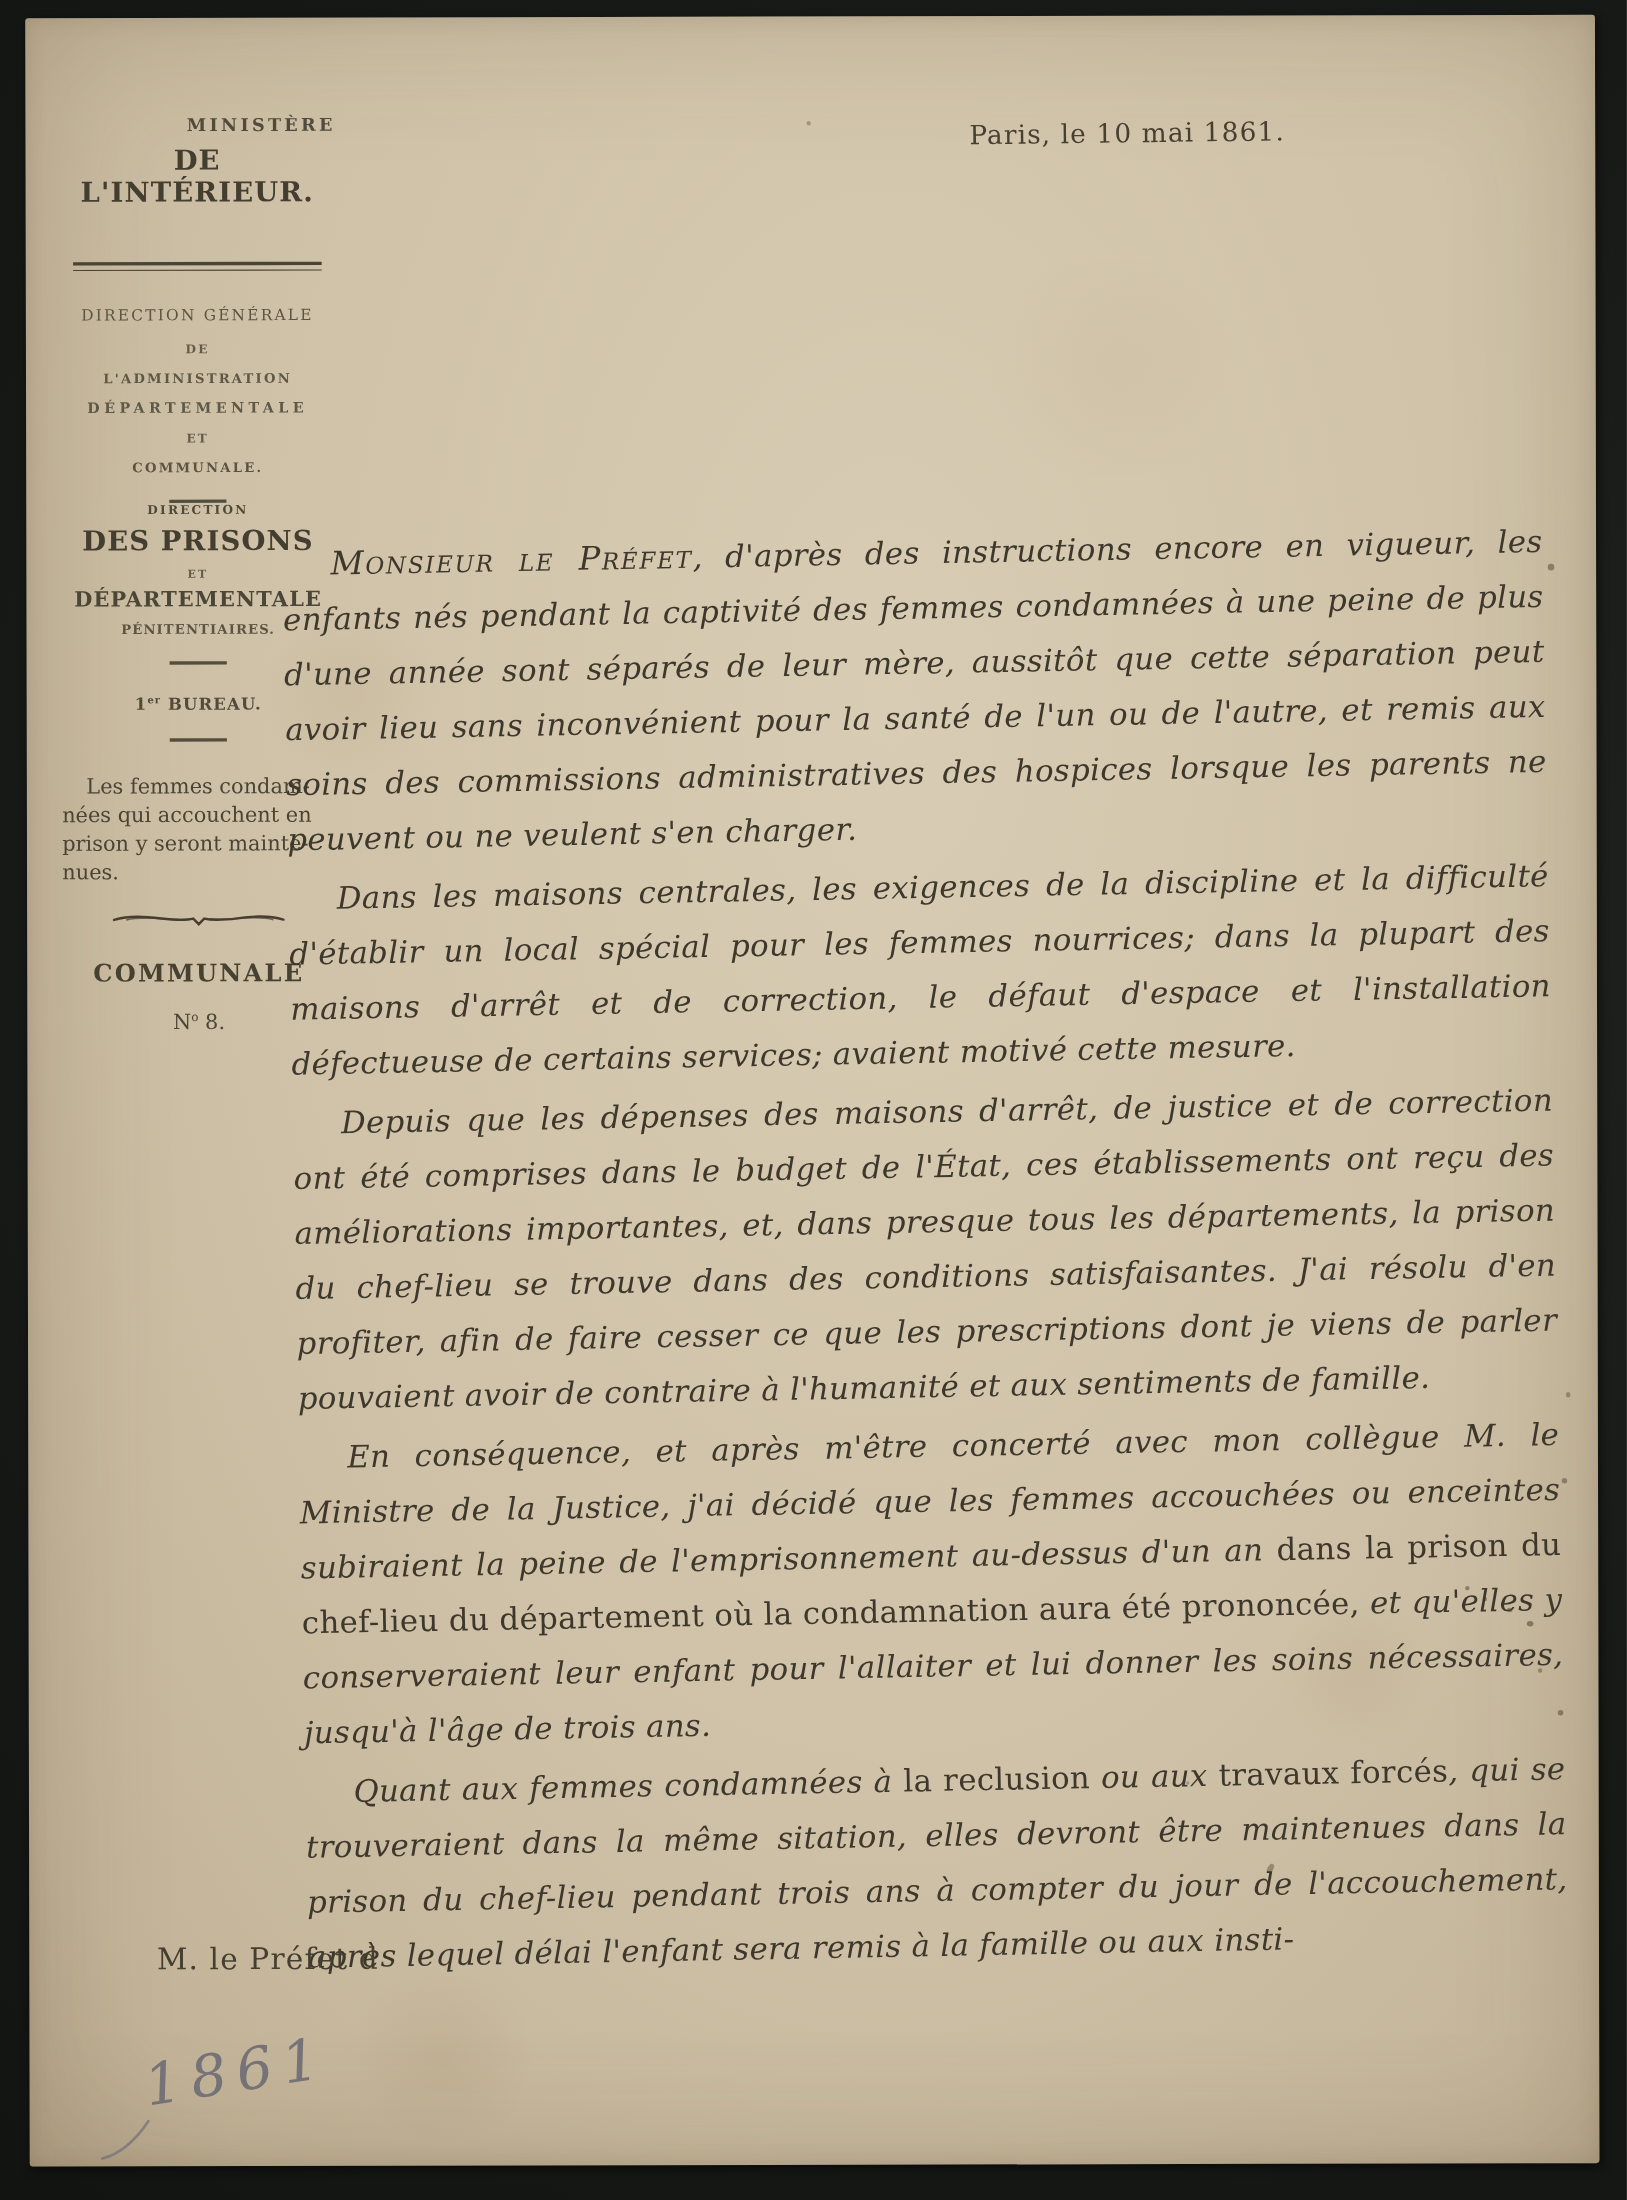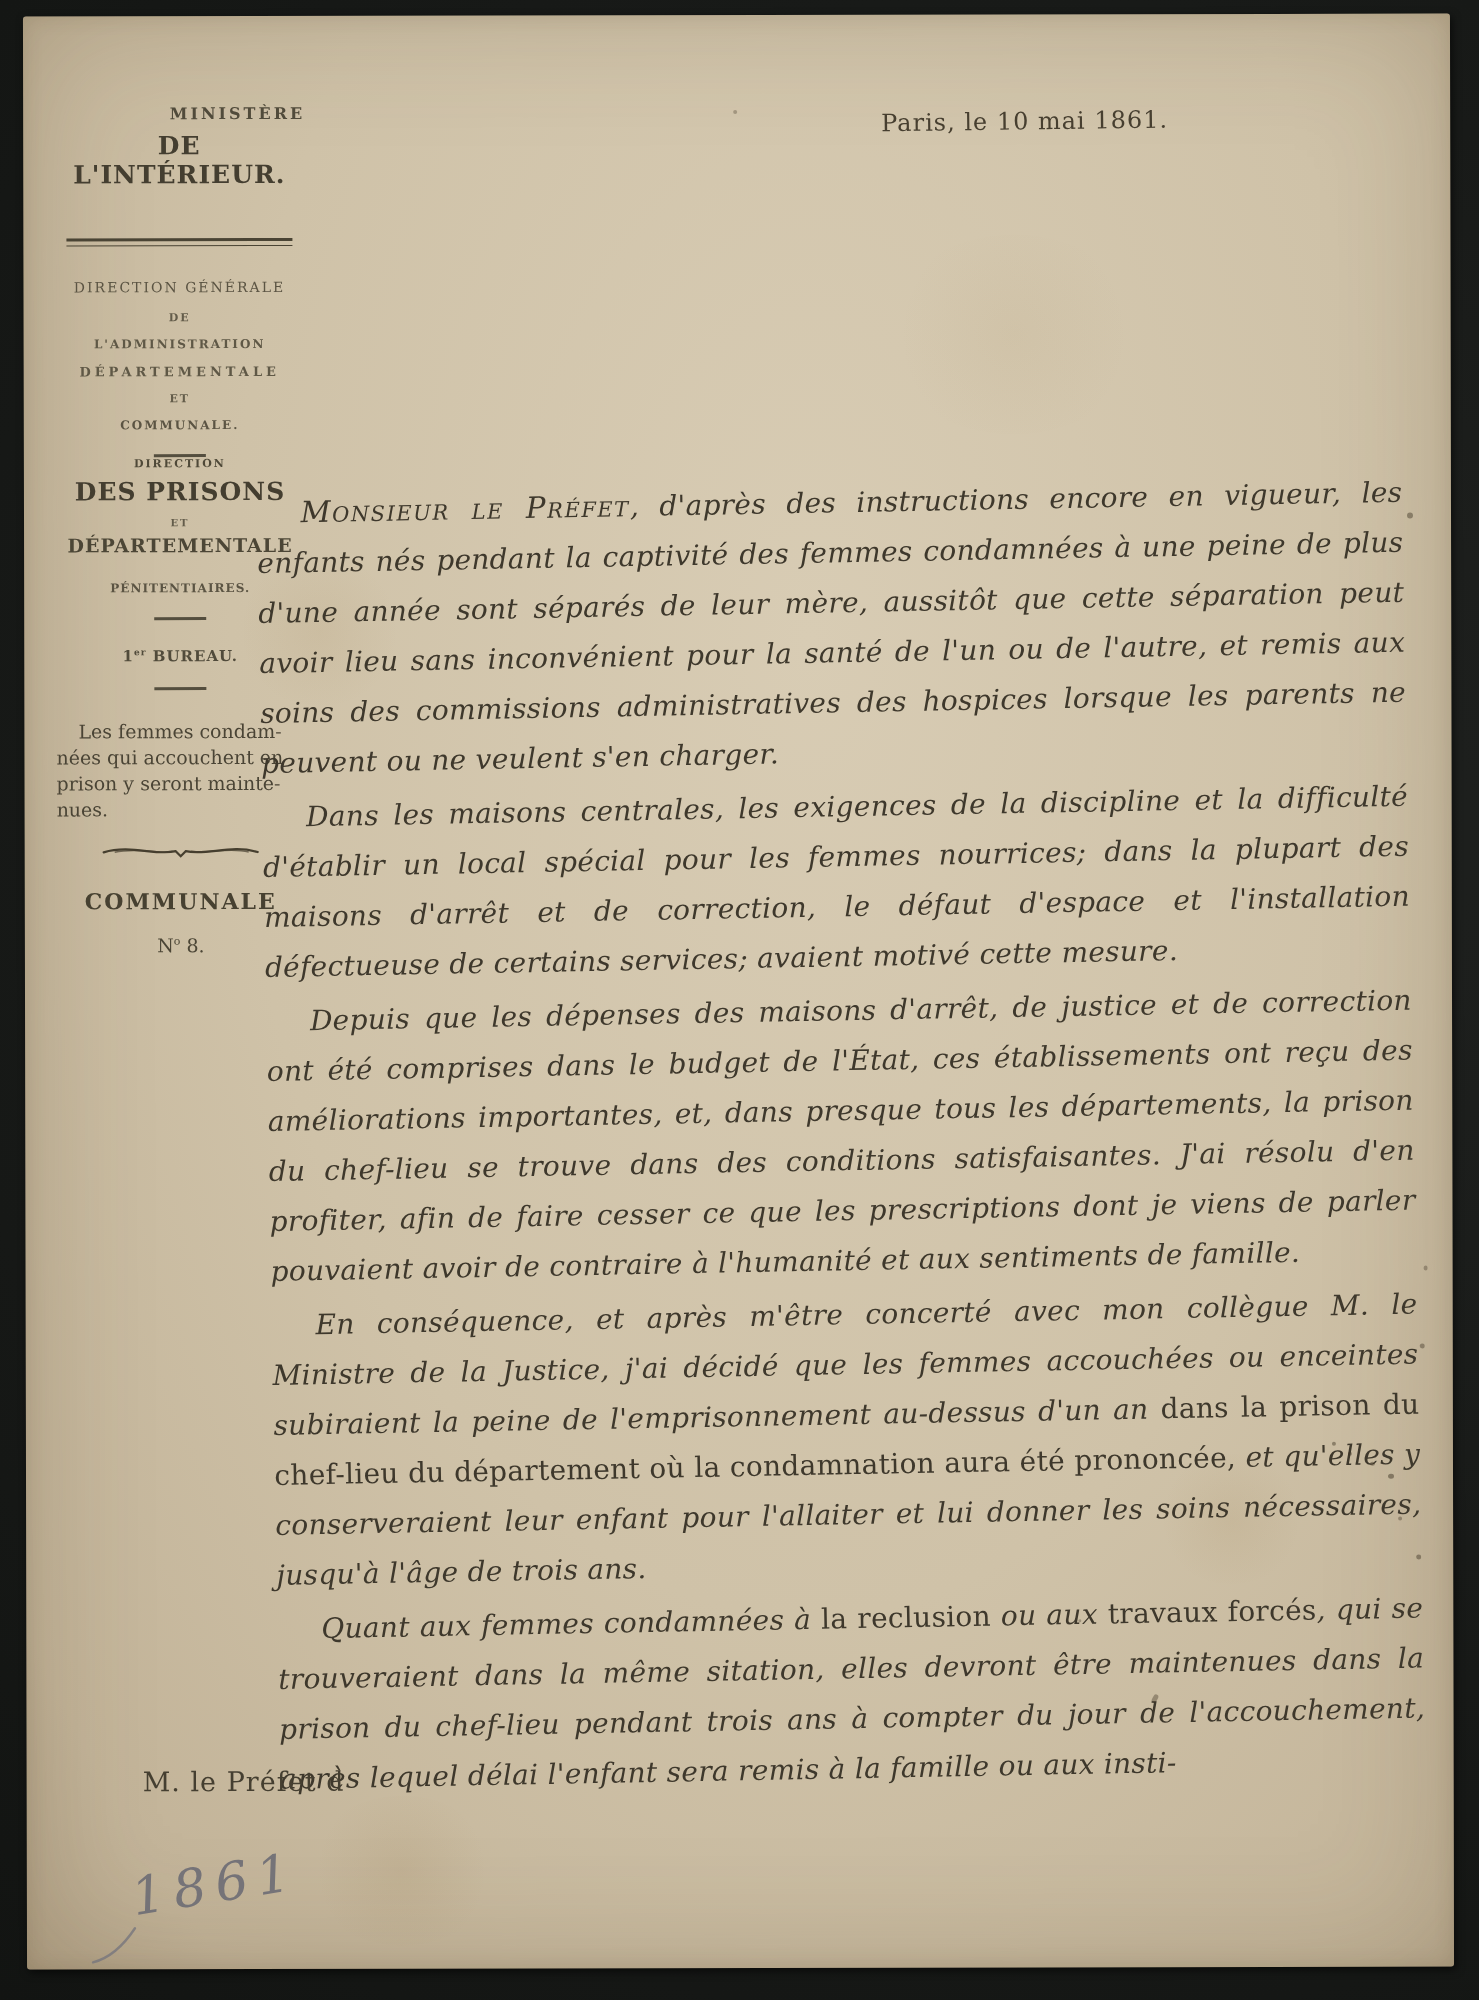--- a/index.html
+++ b/index.html
@@ -29,21 +29,21 @@
   .lh-de{margin-top:16px;font-size:11px;font-weight:bold;letter-spacing:2px;color:#635c4a;}
   .lh-admin{margin-top:13px;font-size:12px;font-weight:bold;letter-spacing:2px;color:#5f5846;}
   .lh-dept{margin-top:13px;font-size:13px;font-weight:bold;letter-spacing:4px;color:#5f5846;}
   .lh-et{margin-top:13px;font-size:11px;font-weight:bold;letter-spacing:2px;color:#635c4a;}
   .lh-comm{margin-top:13px;font-size:12px;font-weight:bold;letter-spacing:2px;color:#5b5443;}
   .rule-small{width:52px;margin:22px auto 0;border-top:3px solid #544e3e;}
   .lh-dir{font-size:11px;font-weight:bold;letter-spacing:2px;color:#4f4938;}
   .lh-prisons{margin-top:7px;font-size:25px;font-weight:bold;letter-spacing:1px;color:#443e30;}
   .lh-et2{margin-top:11px;font-size:10px;font-weight:bold;letter-spacing:2px;color:#635c4a;}
   .lh-etab{margin-top:6px;font-size:19px;font-weight:bold;letter-spacing:1px;color:#4c4636;}
-  .lh-penit{margin-top:25px;font-size:12px;font-weight:bold;letter-spacing:1px;color:#5b5443;}
+  .lh-penit{margin-top:9px;font-size:12px;font-weight:bold;letter-spacing:1px;color:#5b5443;}
   .lh-bureau{margin-top:27px;font-size:15px;font-weight:bold;letter-spacing:1px;color:#514b3b;}
   .lh-bureau sup{font-size:9px;}
   .lh-abstract{
     margin-top:28px;font-size:19px;line-height:26px;text-align:left;color:#4a4435;
     white-space:pre-line;text-indent:22px;padding-left:2px;
   }
   .lh-swash{margin-top:20px;}
   .lh-circ{margin-top:24px;font-size:22px;font-weight:bold;letter-spacing:2px;color:#474131;}
   .lh-num{margin-top:20px;font-size:19px;color:#4c4636;}
   .lh-num sup{font-size:11px;}

